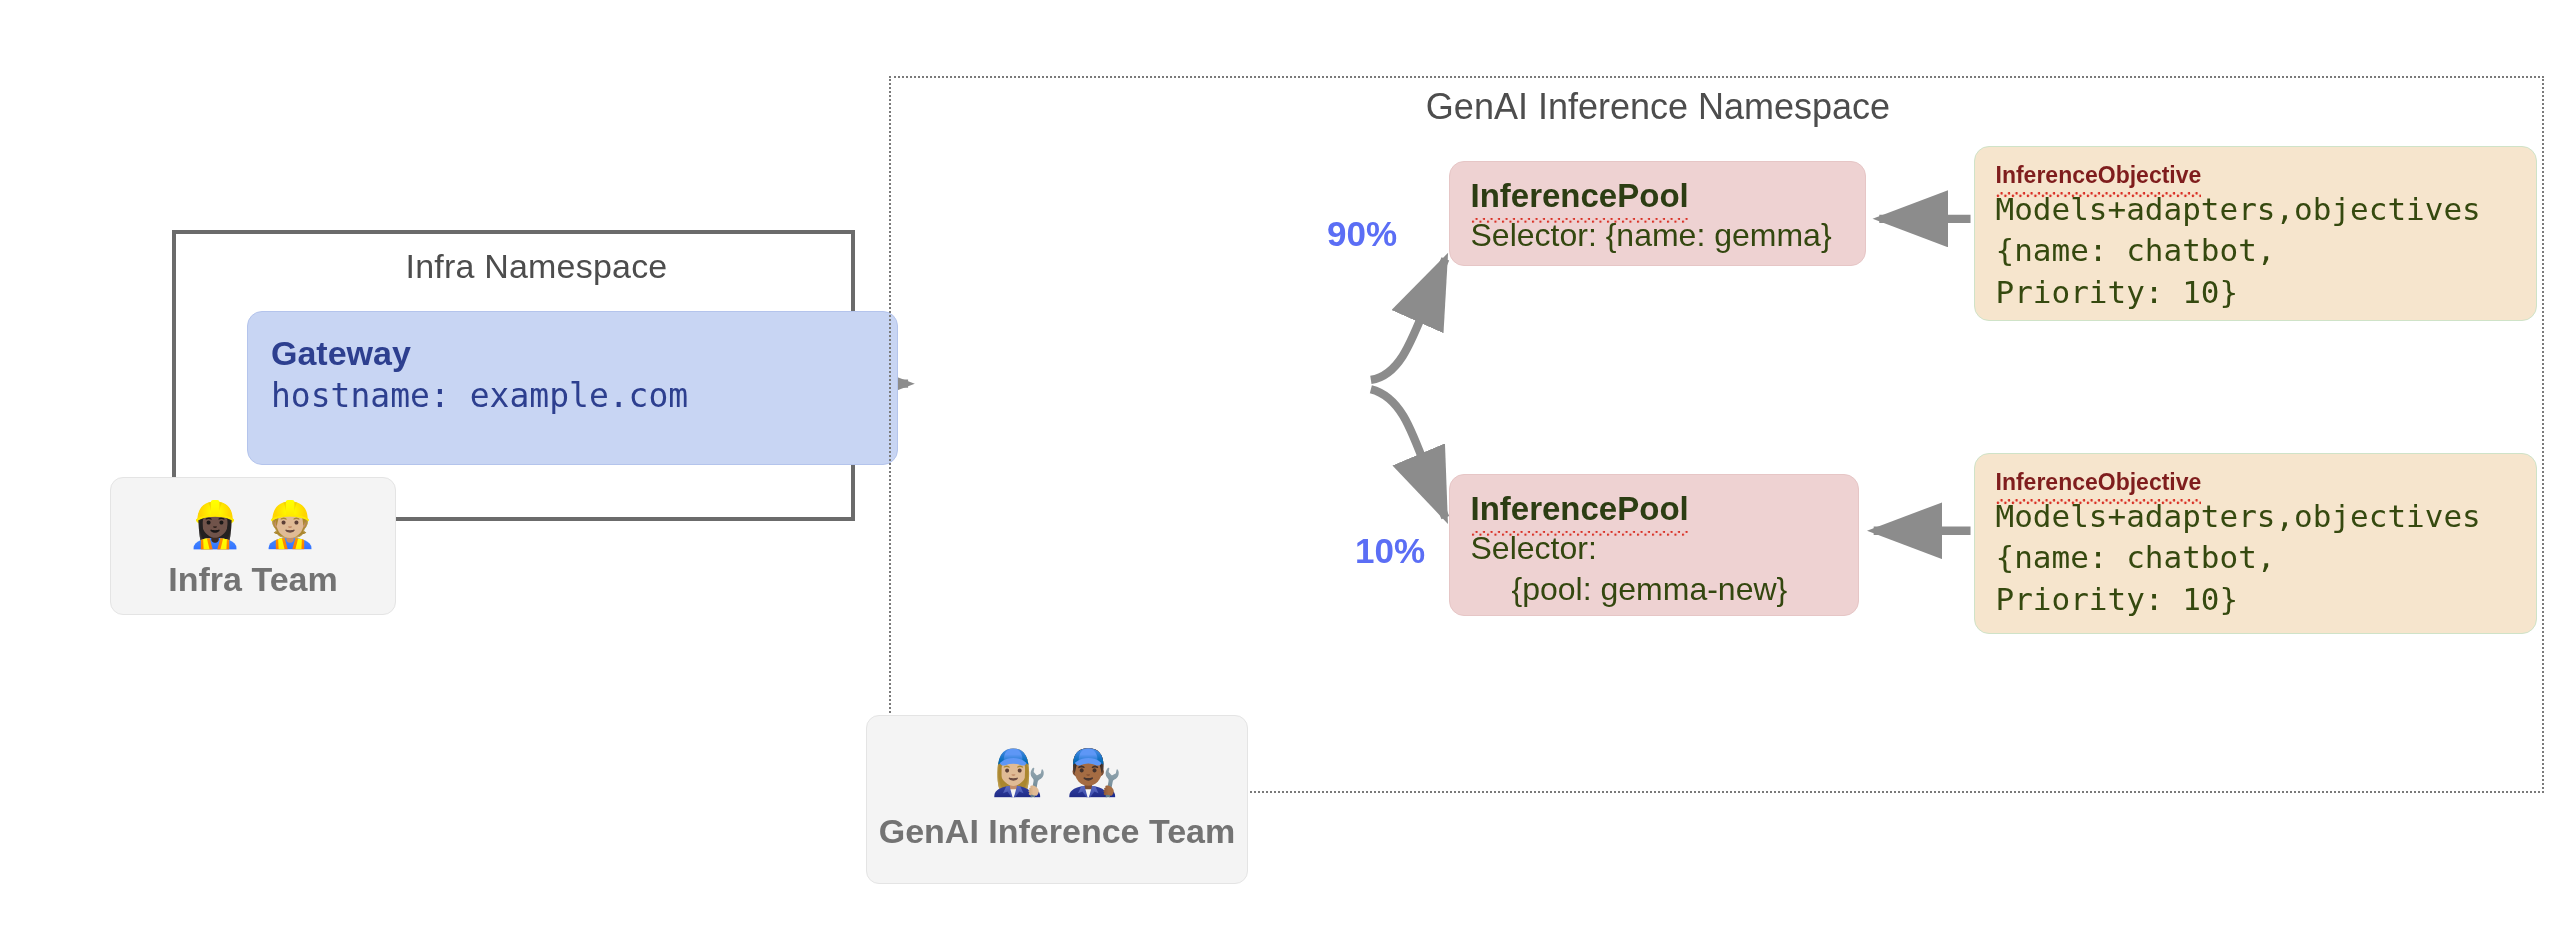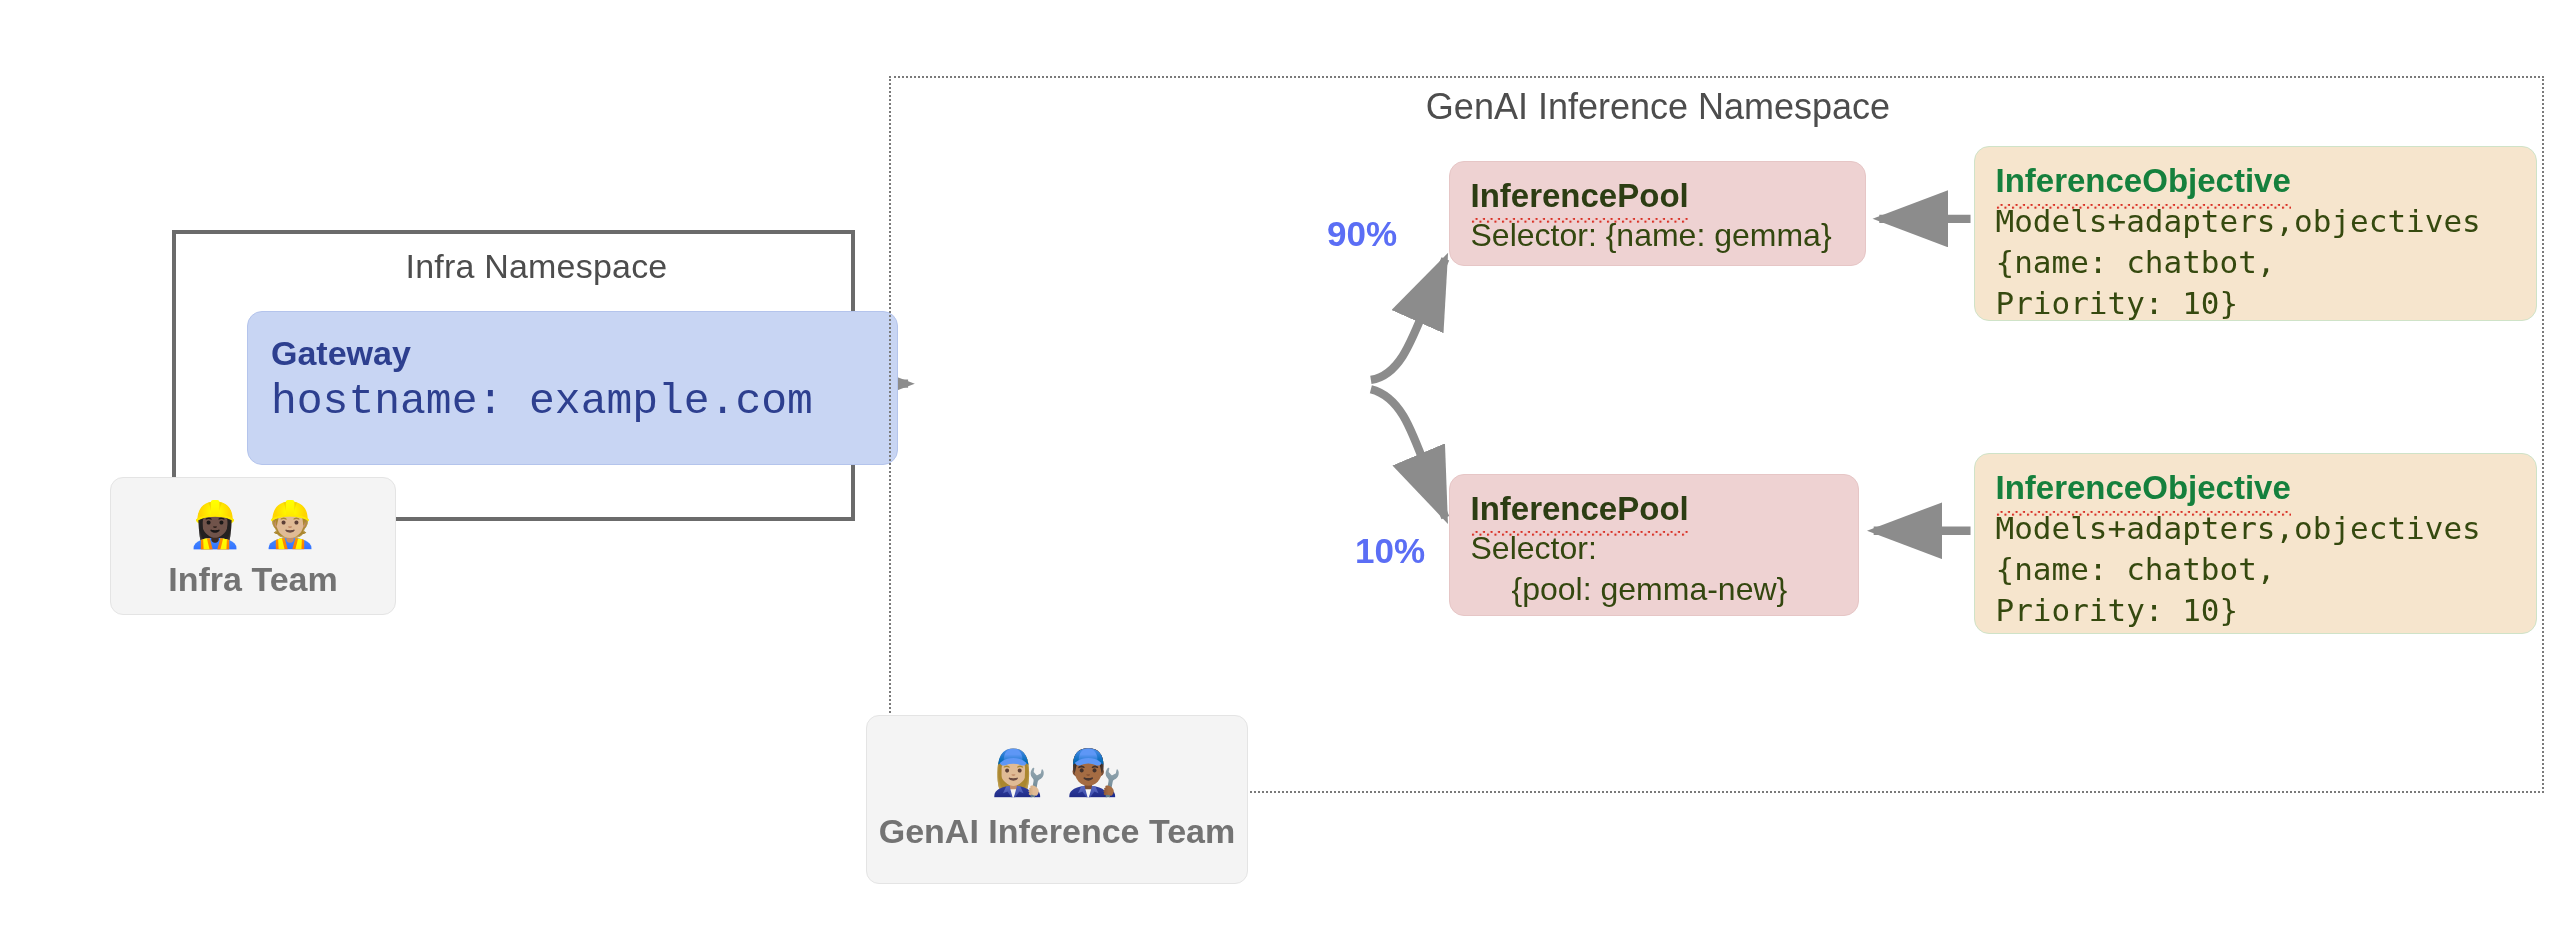--- a/index.html
+++ b/index.html
@@ -22,37 +22,37 @@
             text-align:center;font-size:36px;color:#4d4d4d;font-weight:400;}
 
   
   .card{position:absolute;box-sizing:border-box;border-radius:15px;margin-top:8px;}
   .card .title{font-weight:bold;}
   .mono{font-family:"DejaVu Sans Mono","Liberation Mono",monospace;}
 
   .card-gateway{left:247px;top:303px;width:651px;height:154px;
      background:#c8d5f3;border:1.9px solid #b4c4ec;padding:20.5px 0 0 23px;}
   .card-gateway .title{font-size:34px;color:#2d3f8f;line-height:1.22;}
-  .card-gateway .line{font-size:43px;color:#2d3f8f;line-height:1.32;font-family:Liberation Mono, monospace;}
+  .card-gateway .line{font-size:33px;color:#2d3f8f;line-height:1.32;}
 
   .card-route{left:920px;top:286px;width:449px;height:181px;
      background:#dfeeda;border:1.9px solid #cfe3c8;padding:17px 0 0 20.5px;}
   .card-route .title{font-size:33px;color:#2c3d13;line-height:1.2;}
   .card-route .line{font-size:31px;color:#35490f;line-height:1.35;}
 
   .card-pool{background:#eed2d2;border:1.9px solid #e6c6c6;padding:15px 0 0 20.5px;}
   .card-pool .title{font-size:33px;color:#2c3d13;line-height:1.15;
      text-decoration:underline;text-decoration-thickness:1.9px;text-underline-offset:3.7px;}
   .card-pool .line{font-size:32px;color:#33470f;line-height:1.28;}
   .card-pool-1{left:1449px;top:153px;width:417px;height:105px;}
   .card-pool-2{left:1449px;top:466px;width:410px;height:142px;}
   .indent{padding-left:41px;}
 
   .card-obj{background:#f6e5cd;border:1.9px solid #cfe3c8;padding:15px 0 0 20.5px;}
-  .card-obj .title{font-size:33px;color:#15803d;line-height:1.18;
+  .card-obj .title{font-size:23px;color:#7f1d1d;line-height:1.18;
      text-decoration:underline;text-decoration-thickness:1.9px;text-underline-offset:3.7px;}
   .card-obj .line{font-size:31px;color:#35490f;line-height:1.33;}
   .card-obj-1{left:1974px;top:138px;width:563px;height:175px;}
   .card-obj-2{left:1974px;top:445px;width:563px;height:181px;}
 
   
   .squiggle{position:relative;display:inline-block;}
   .squiggle::after{content:"";position:absolute;left:0;right:0;bottom:-8.4px;height:5.6px;
      background-image:
        radial-gradient(circle at 1.9px 3.7px,#d93025 1.3px,transparent 1.5px),

